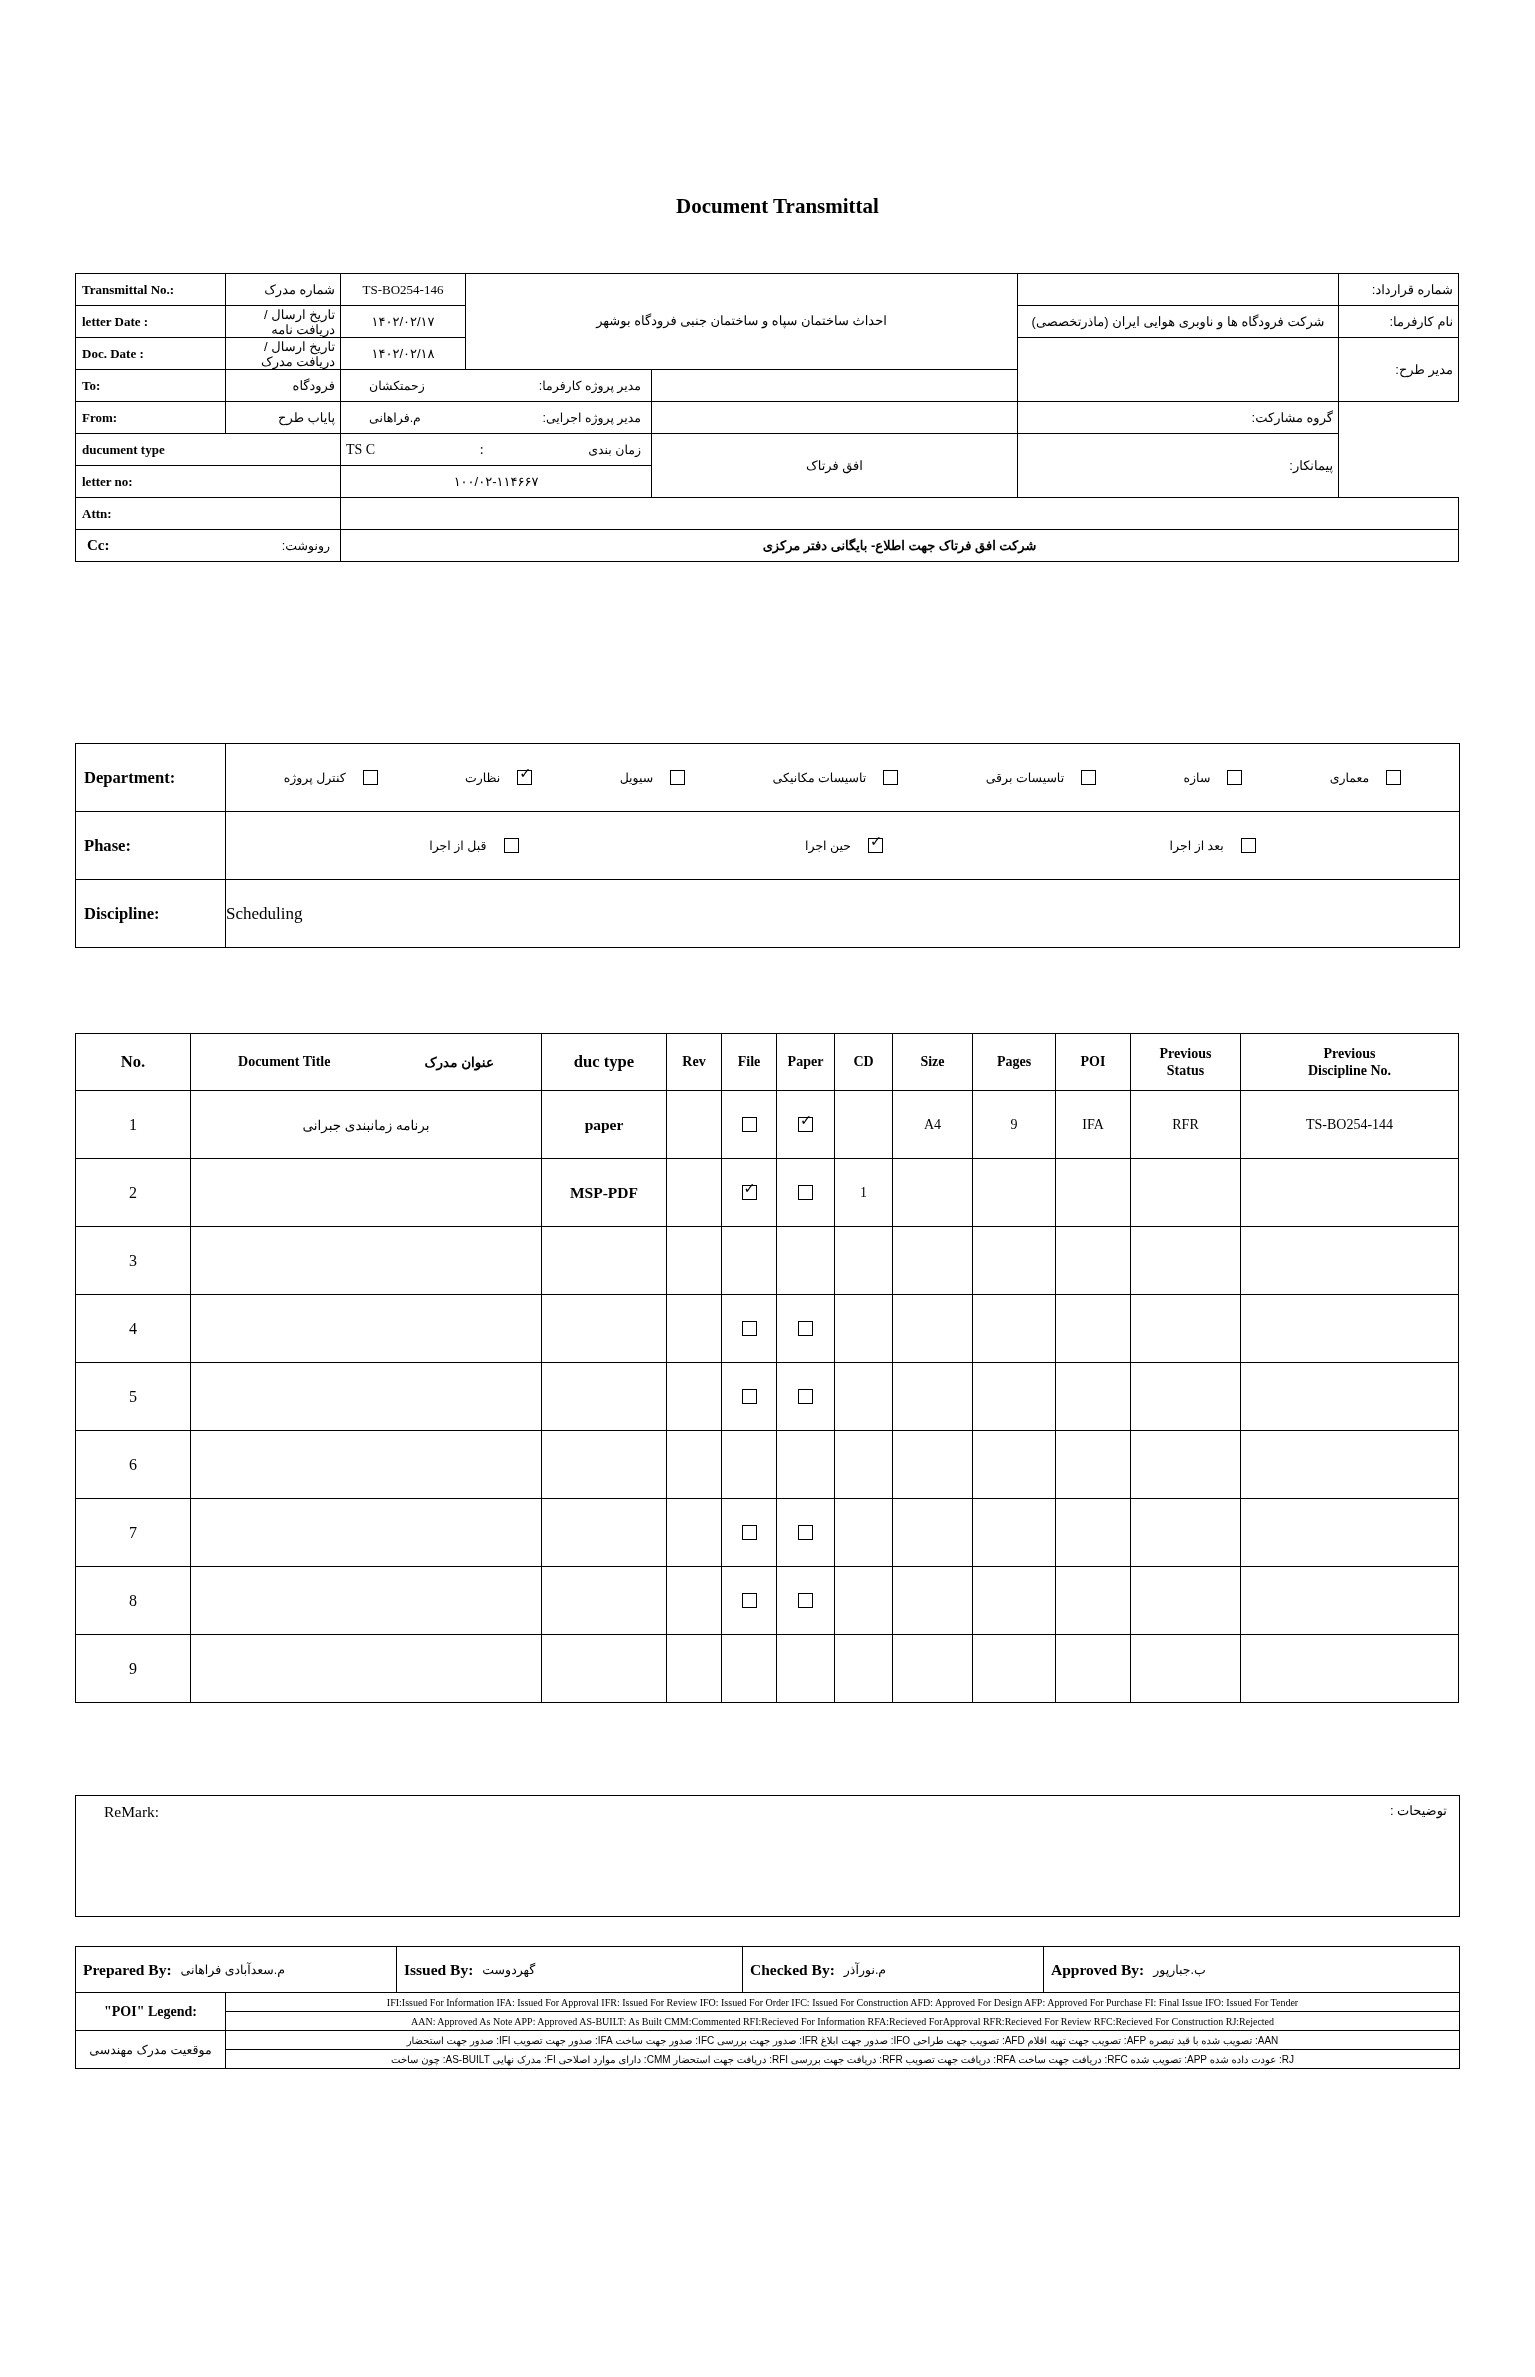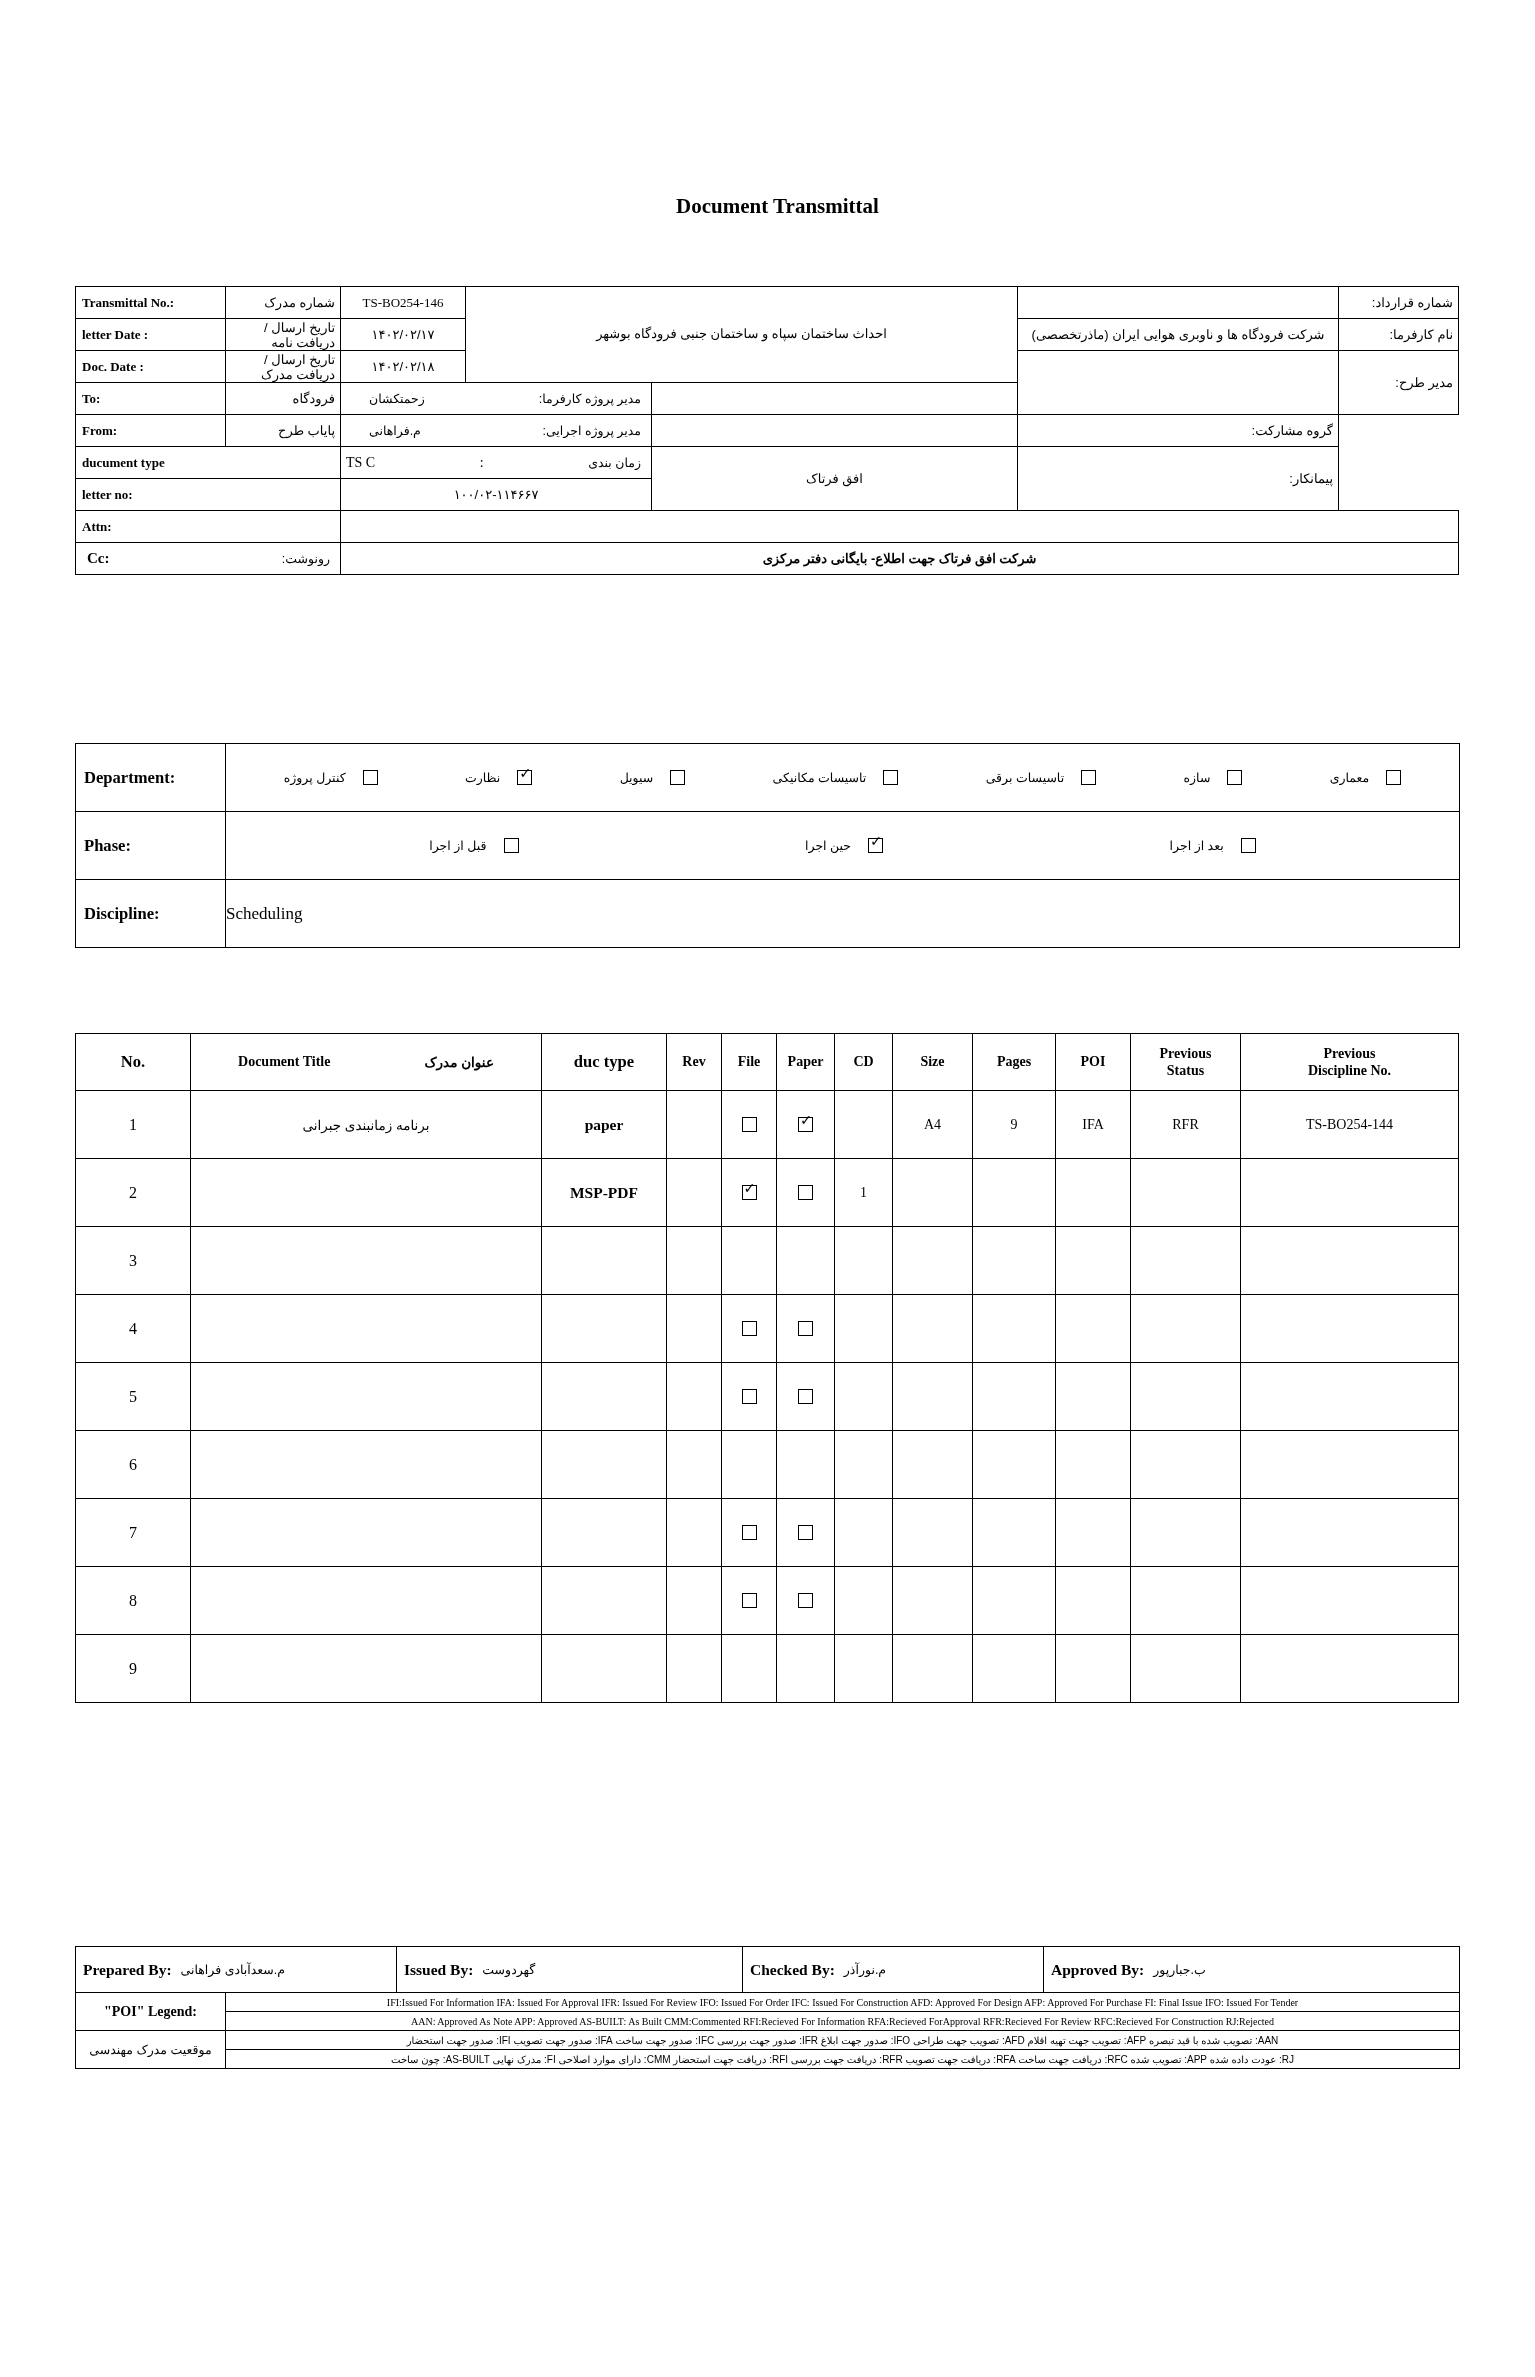--- a/index.html
+++ b/index.html
@@ -80,21 +80,21 @@
   td, th {
     border: 1px solid #000;
     padding: 0;
     vertical-align: middle;
   }
 
   
   #info-table {
     position: absolute;
     left: 75px;
-    top: 286px;
+    top: 273px;
     width: 1384px;
   }
   #info-table td { height: 31px; font-size: 13px; }
   .lbl-en {
     font-family: "Liberation Serif", serif;
     font-size: 15px;
     font-weight: bold;
     padding-left: 6px;
     text-align: left;
   }
@@ -705,20 +705,35 @@
           <td class="small-cell"></td>
           <td class="small-cell"></td>
           <td class="small-cell"></td>
           <td class="small-cell"></td>
           <td class="small-cell"></td>
           <td class="small-cell"></td>
         </tr>
       </tbody>
   </table>
 
+  <table id="remark-table">
+    <colgroup>
+        <col style="width:1384px">
+      </colgroup>
+    <tbody>
+      <tr>
+        <td>
+          <div class="remark-inner">
+            <span class="remark-en">ReMark:</span>
+            <span class="remark-fa">توضیحات :</span>
+          </div>
+        </td>
+      </tr>
+    </tbody>
+  </table>
 
   <table id="sign-table">
     <colgroup>
         <col style="width:321px">
         <col style="width:346px">
         <col style="width:301px">
         <col style="width:416px">
       </colgroup>
     <tbody>
       <tr>

